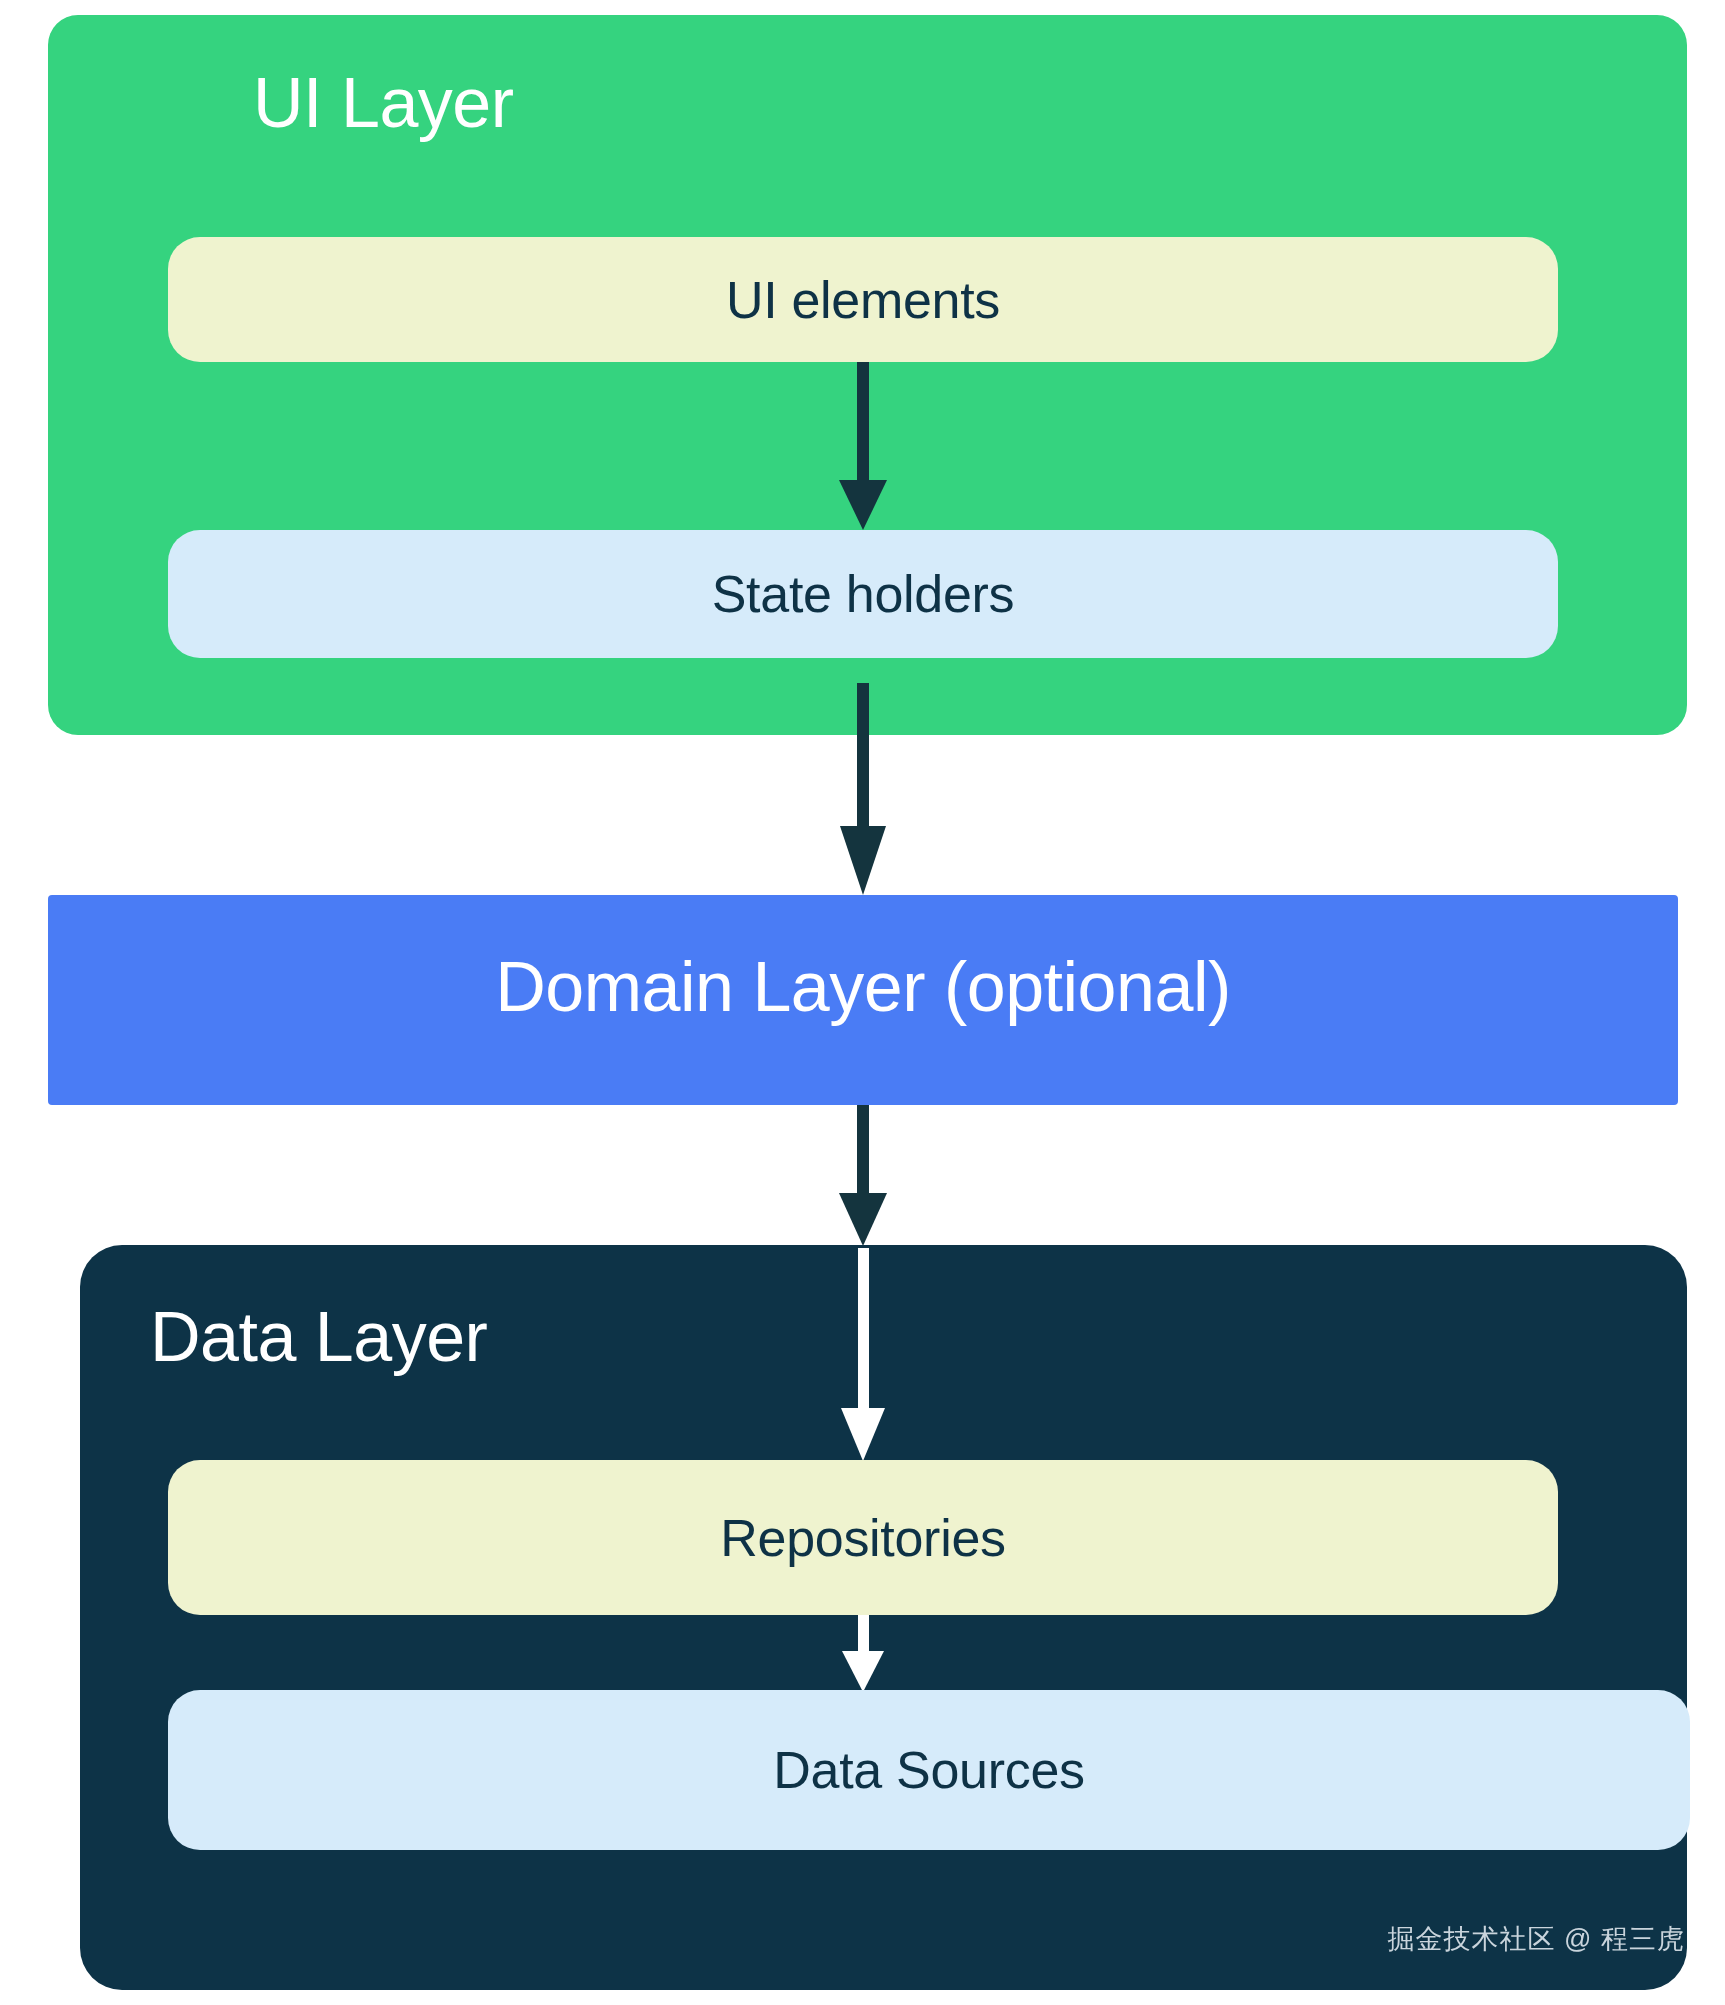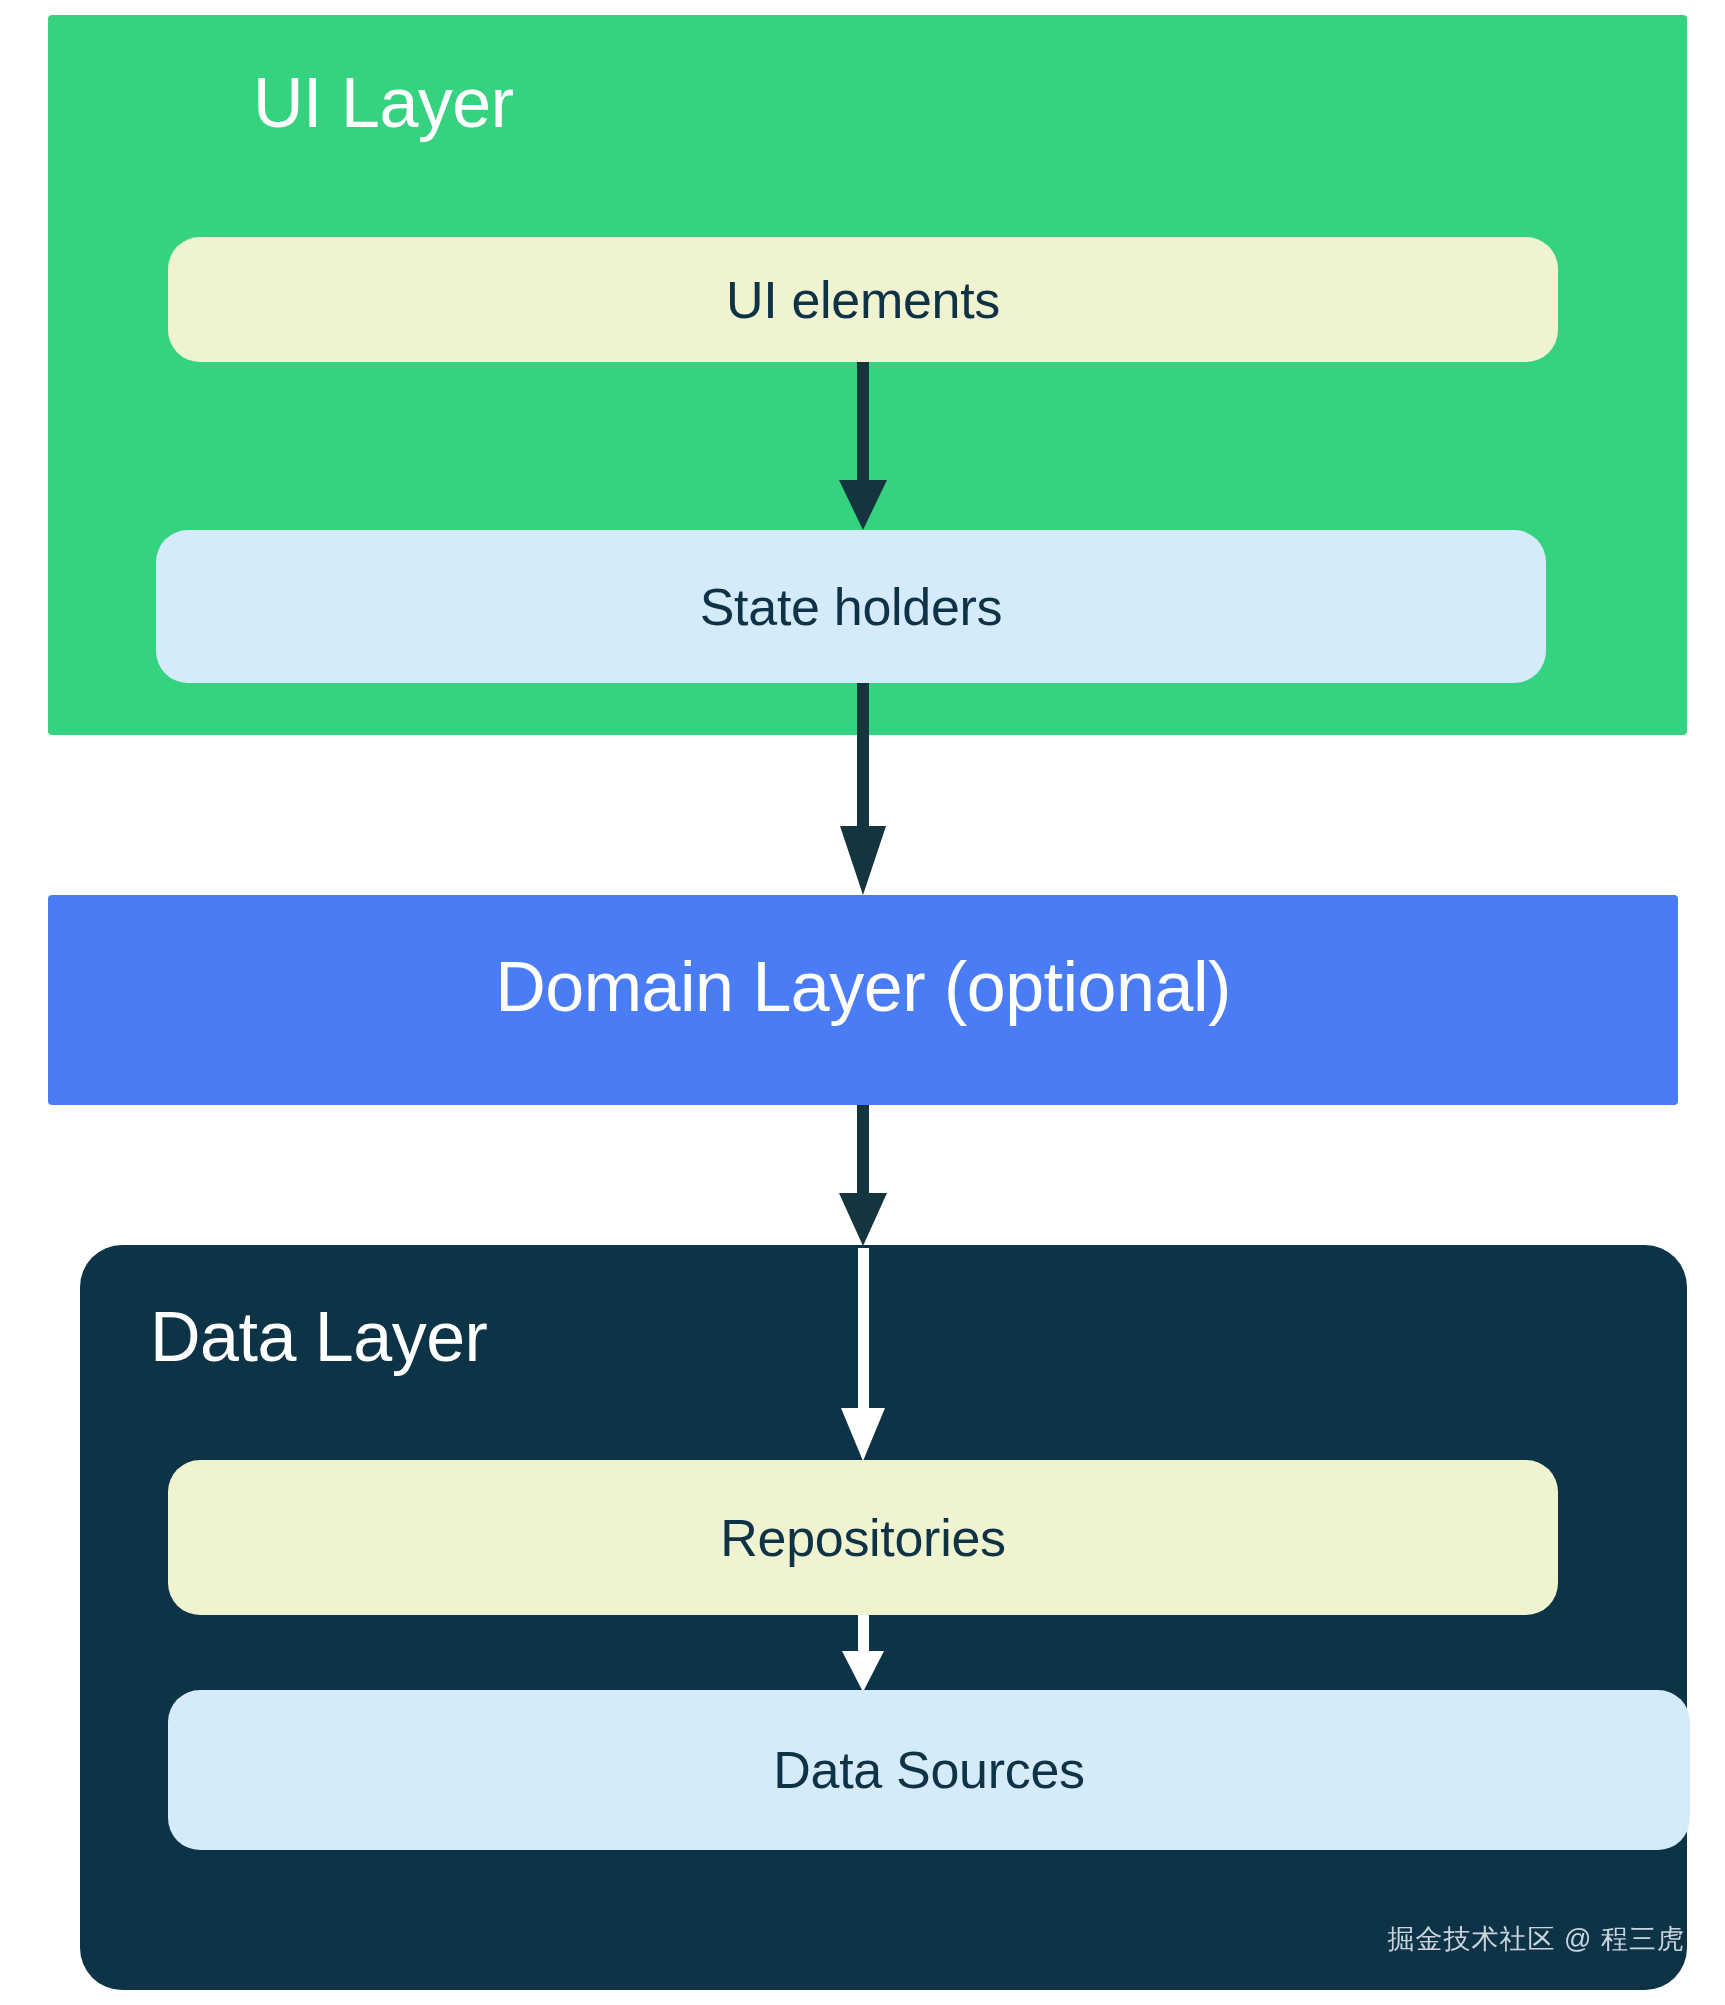--- a/index.html
+++ b/index.html
@@ -22,21 +22,21 @@
   .layer {
     position: absolute;
     box-sizing: border-box;
   }
   #ui-layer {
     left: 48px;
     top: 15px;
     width: 1639px;
     height: 720px;
     background: #35D37F;
-    border-radius: 4px;
+    border-radius: 30px;
   }
   #domain-layer {
     left: 48px;
     top: 895px;
     width: 1630px;
     height: 210px;
     background: #4A7CF5;
     border-radius: 4px;
   }
   #data-layer {
@@ -89,24 +89,24 @@
   .card-cream { background: #EFF3CF; }
   .card-blue  { background: #D6EBFA; }
 
   #card-ui-elements {
     left: 168px;
     top: 237px;
     width: 1390px;
     height: 125px;
   }
   #card-state-holders {
-    left: 156px;
+    left: 168px;
     top: 530px;
     width: 1390px;
-    height: 153px;
+    height: 128px;
   }
   #card-repositories {
     left: 168px;
     top: 1460px;
     width: 1390px;
     height: 155px;
   }
   #card-data-sources {
     left: 168px;
     top: 1690px;

